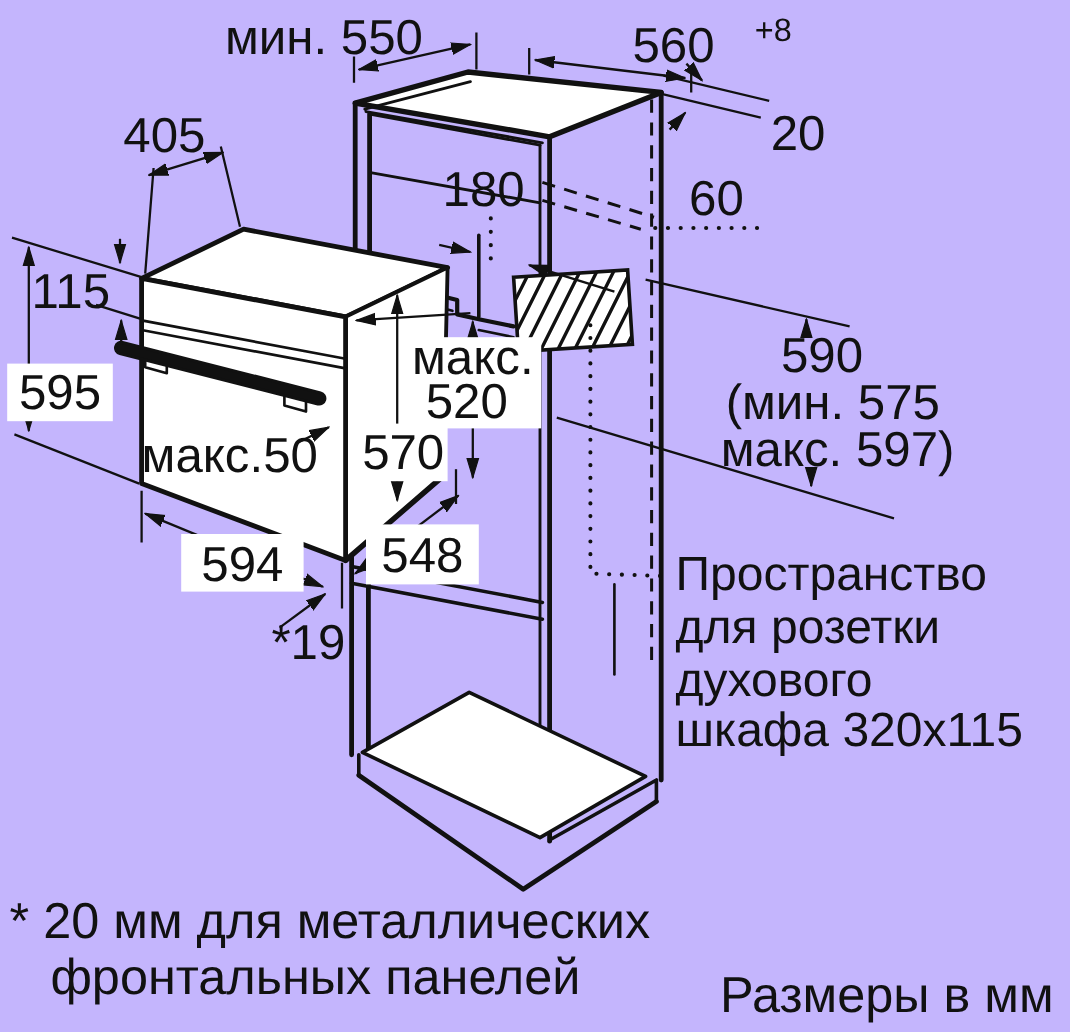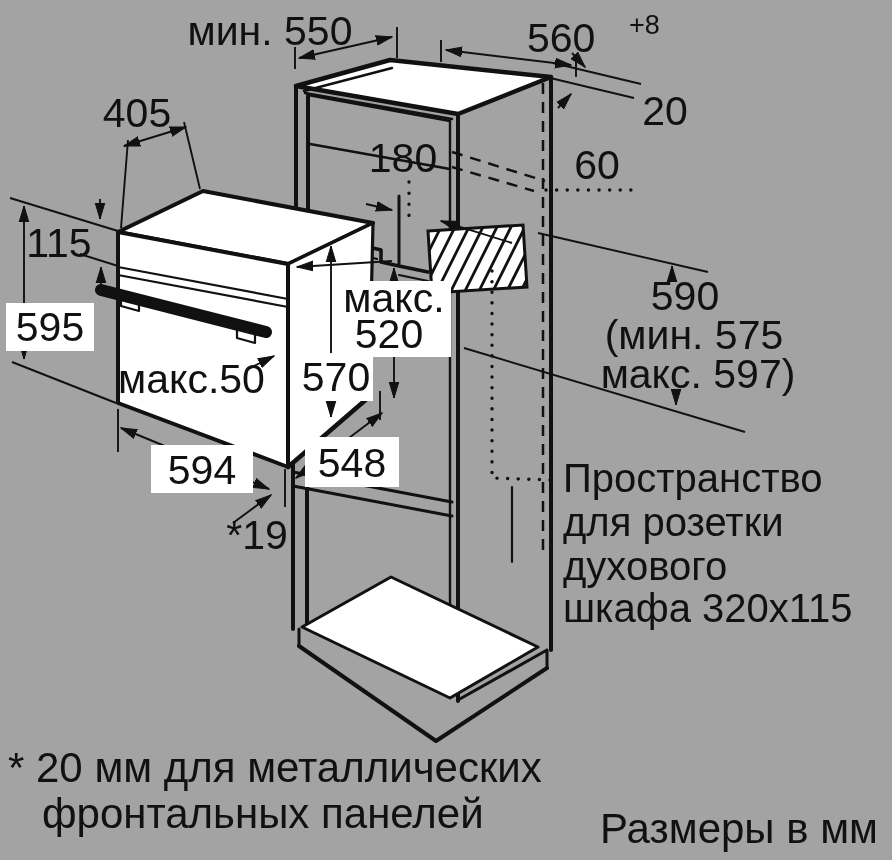--- a/index.html
+++ b/index.html
@@ -1,16 +1,16 @@
 <!DOCTYPE html>
 <html><head>
 <meta charset="utf-8">
 <style>
   html,body{margin:0;padding:0;background:#ffffff;}
-  .stage{position:relative;width:892px;height:860px;background:#a3a3a3;overflow:hidden;}
+  .stage{position:relative;width:892px;height:860px;background:#c4b5fd;overflow:hidden;}
   svg{display:block;}
   text{font-family:"Liberation Sans","DejaVu Sans",sans-serif;fill:#111111;}
   .dim{font-size:41px;}
   .dim-s{font-size:27px;}
   .note{font-size:40px;}
   .foot{font-size:42px;}
   .mid{text-anchor:middle;}
   .st{text-anchor:start;}
   path,line{stroke:#111111;}
 </style>

